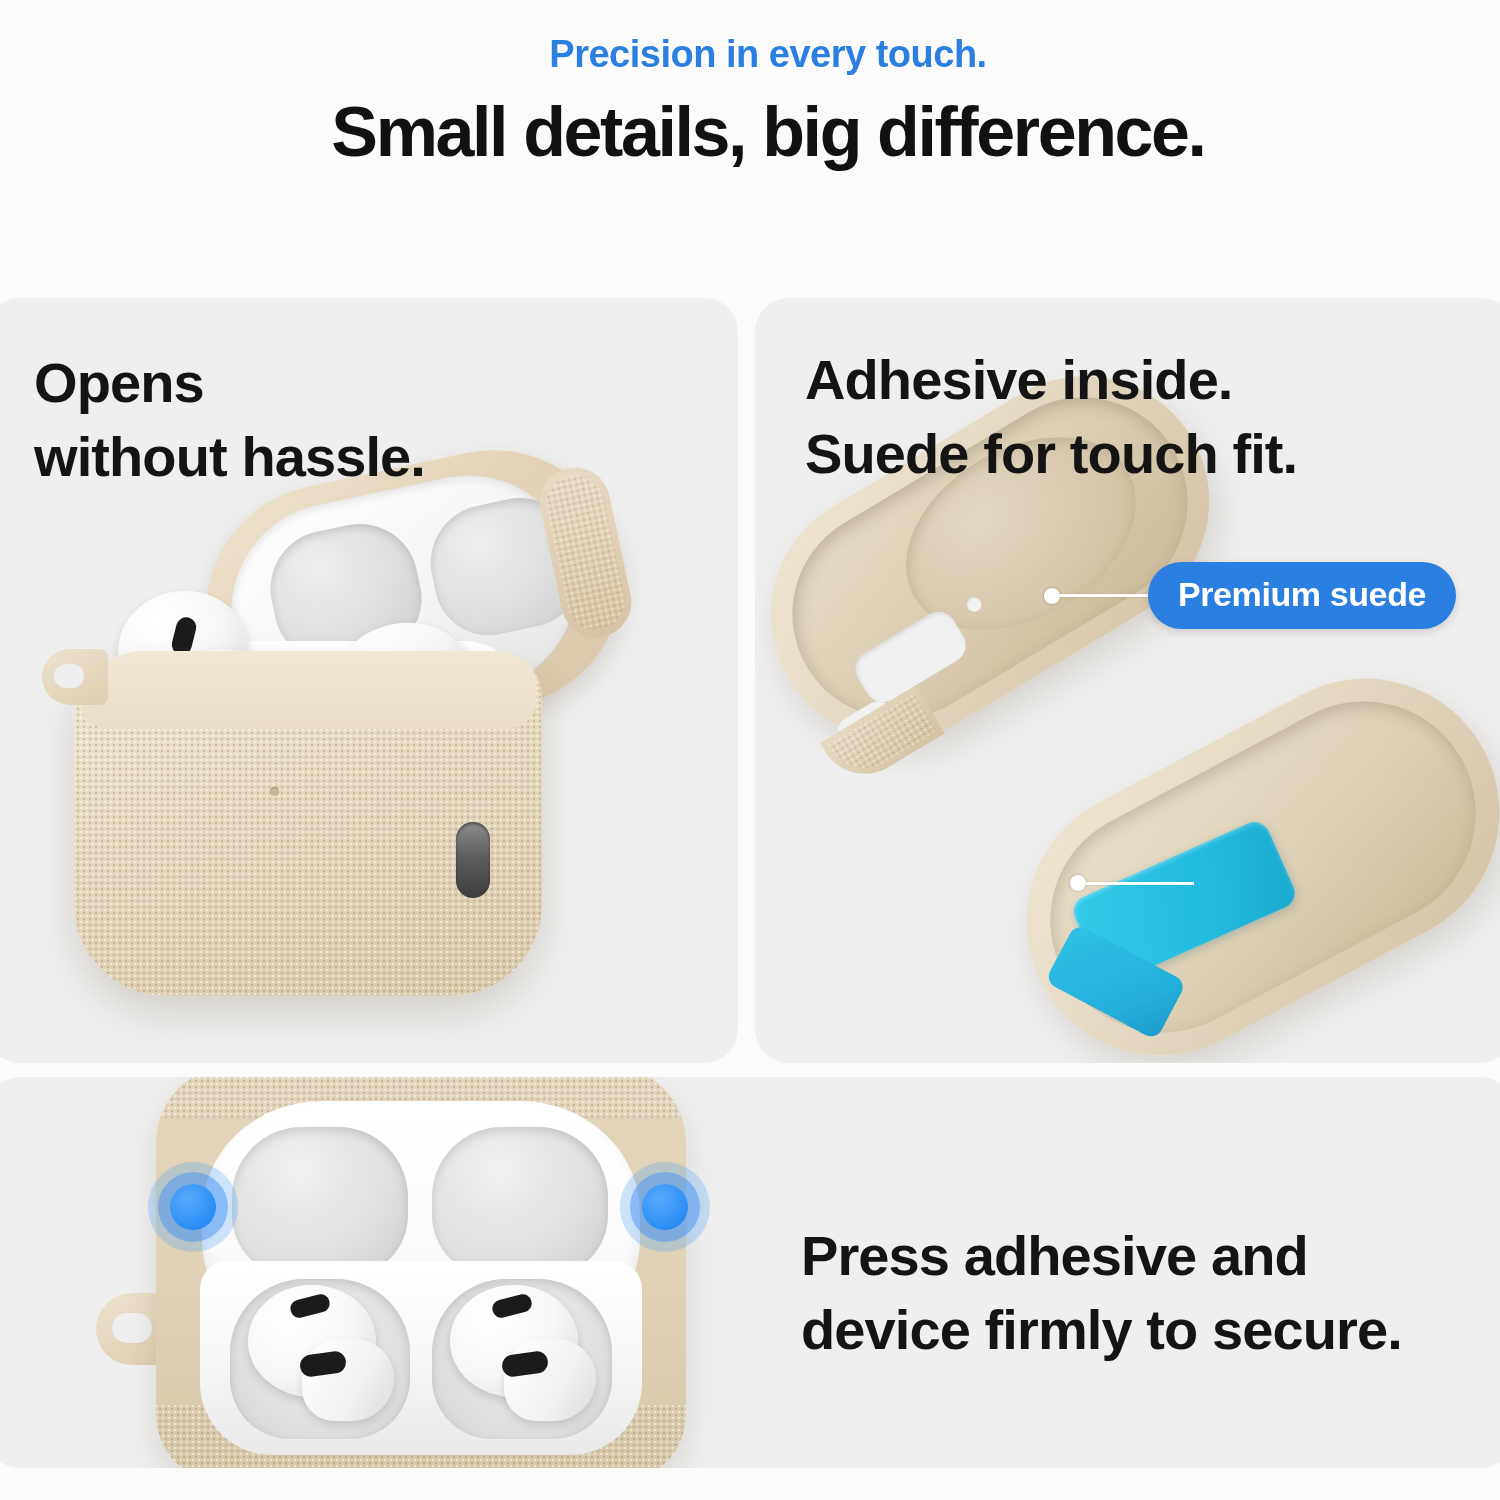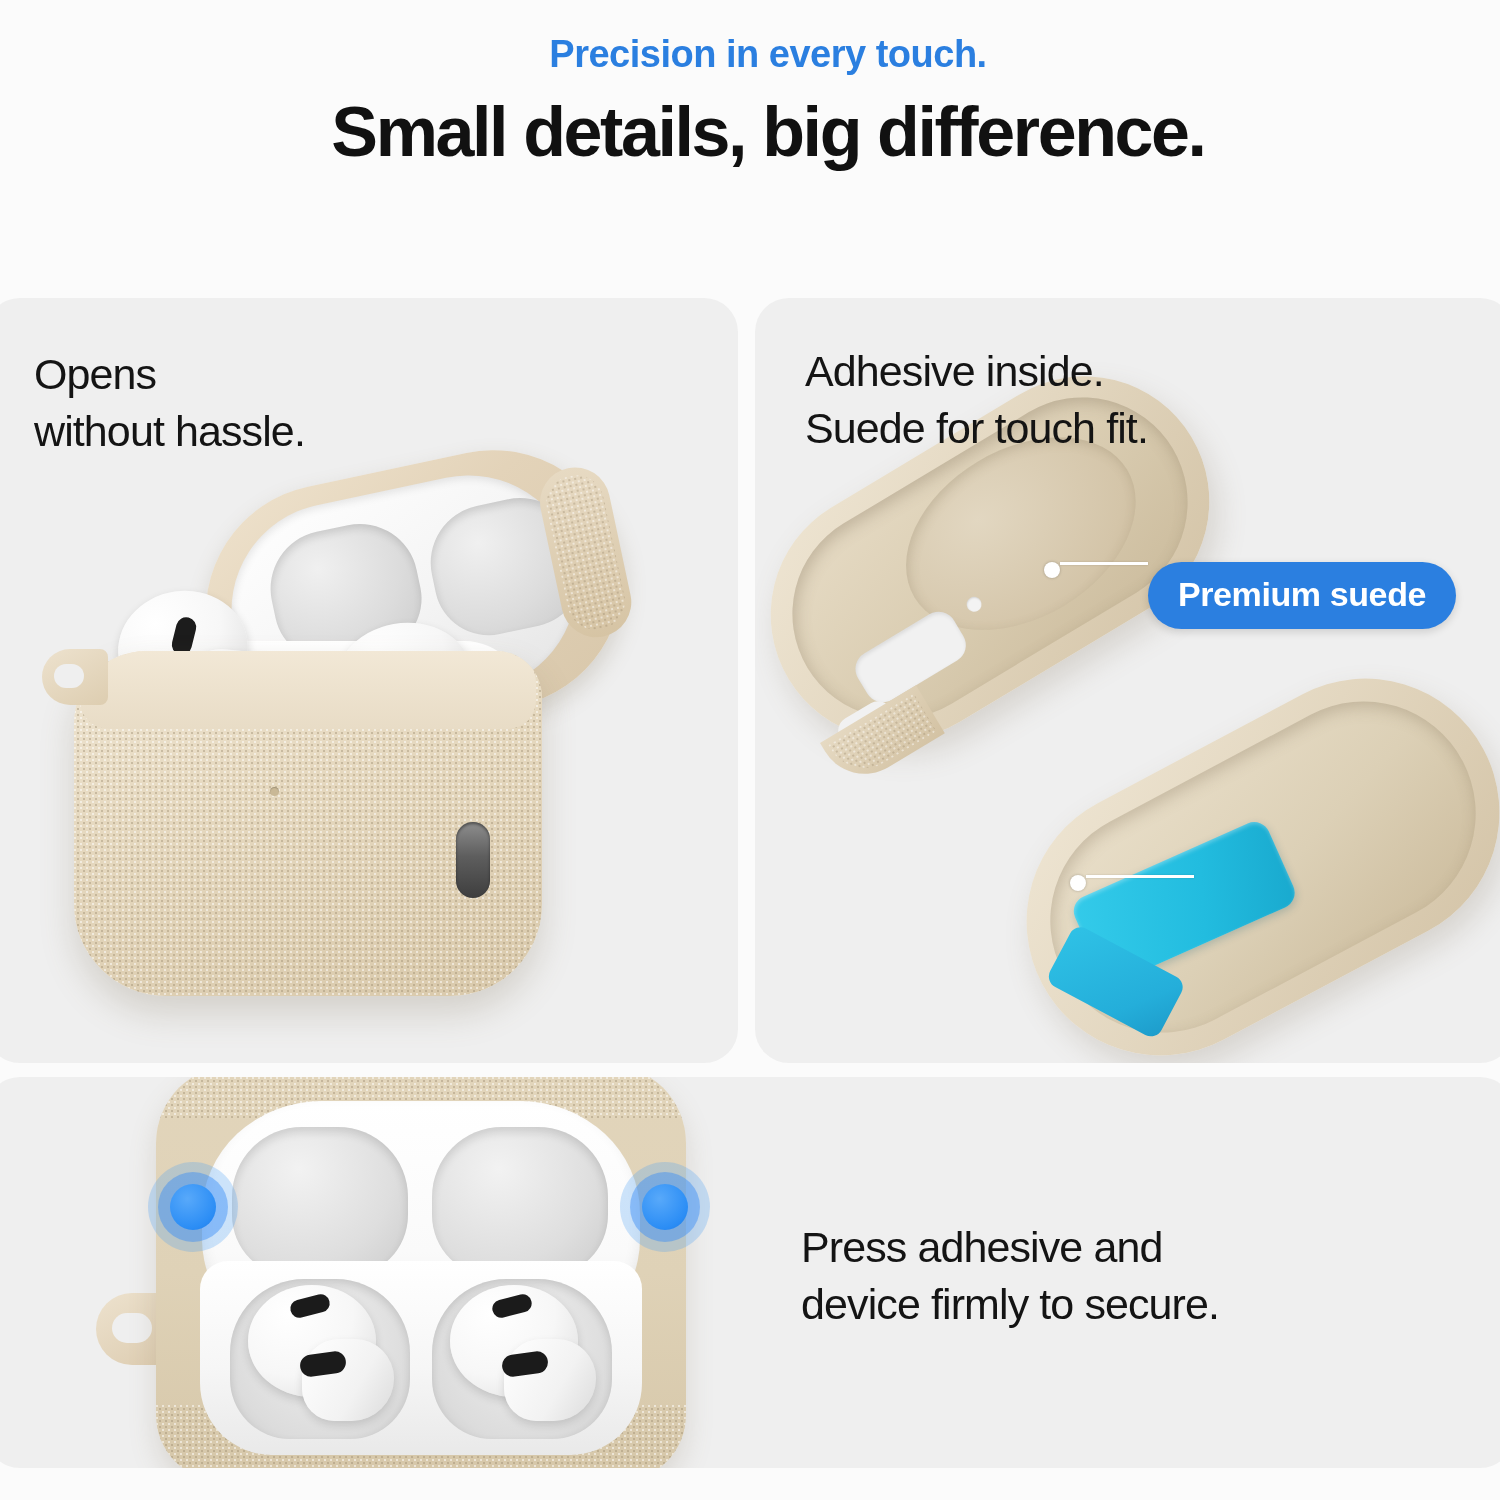--- a/index.html
+++ b/index.html
@@ -41,22 +41,22 @@
     border-radius:34px;
     overflow:hidden;
   }
   #panel-opens    { left:-14px; top:0;    width:752px;  height:765px; }
   #panel-adhesive { left:755px; top:0;    width:759px;  height:765px; }
   #panel-press    { left:-14px; top:779px;width:1528px; height:391px; }
 
   .panel-title {
     position:absolute;
     color:#141414;
-    font-size:43px;
-    font-weight:400;
+    font-size:56px;
+    font-weight:700;
     letter-spacing:-0.9px;
     line-height:1.33;
     white-space:pre-line;
     z-index:6;
   }
   #panel-opens .panel-title    { left:48px;  top:48px; }
   #panel-adhesive .panel-title { left:50px;  top:45px; }
   #panel-press .panel-title    { left:815px; top:130px;margin-top:12px; }
 
   .fabric {
@@ -224,21 +224,21 @@
     transform:rotate(4deg);
   }
   #p2-tape-tab {
     position:absolute; left:-52px; top:58px; width:126px; height:66px;
     border-radius:12px;
     background:linear-gradient(130deg,#2FC2E6 0%,#24AEDA 70%,#1D9BCA 100%);
     transform:rotate(52deg);
   }
 
   
-  .callout { position:absolute; z-index:20; display:flex; align-items:flex-start; }
+  .callout { position:absolute; z-index:20; display:flex; align-items:center; }
   .cdot {
     width:16px; height:16px; border-radius:50%; background:#FFFFFF;
     box-shadow:0 0 3px rgba(0,0,0,.26); flex:0 0 auto;
   }
   .cline { height:3px; background:#FFFFFF; box-shadow:0 0 2px rgba(0,0,0,.18); }
   .badge {
     border-radius:999px;
     padding:13px 30px 15px;
     font-size:34px; font-weight:600; letter-spacing:-0.4px;
     color:#FFFFFF; white-space:nowrap;

